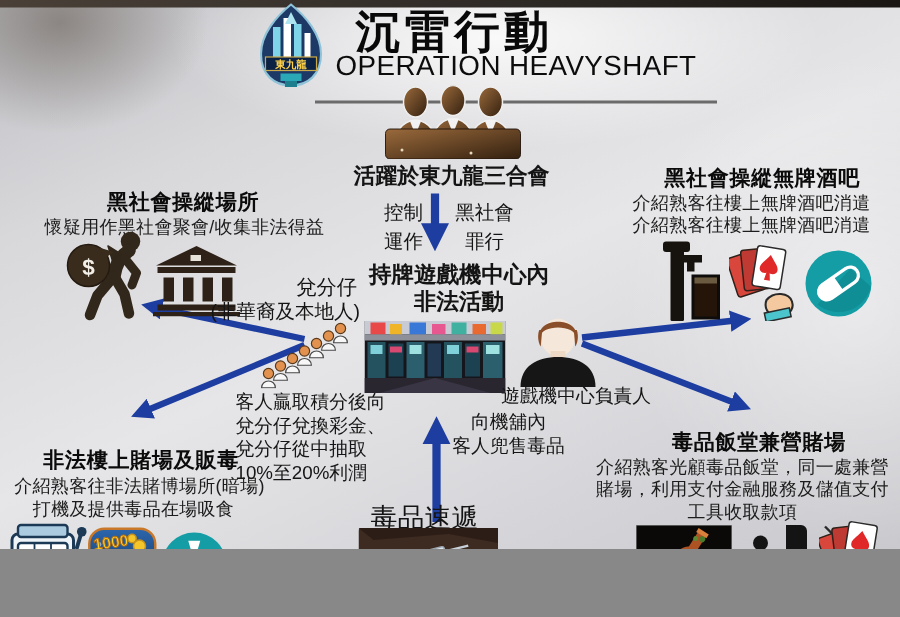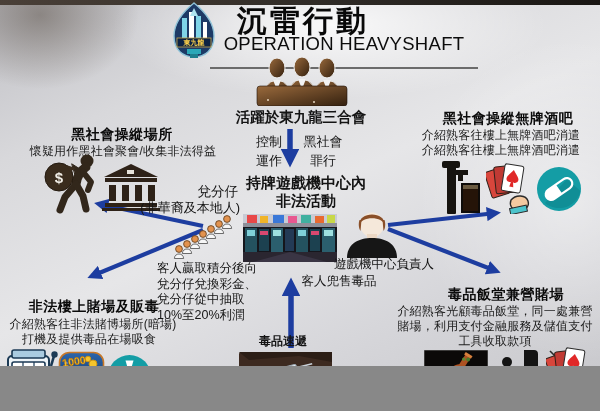--- a/index.html
+++ b/index.html
@@ -185,20 +185,21 @@
     <use href="#pfig" x="57" y="12"></use>
   </svg>
 
   <div class="t note-txt" style="left:157px;top:261px;width:136px;white-space:normal;">
     <span style="display:block">客人贏取積分後向</span>
     <span style="display:block">兌分仔兌換彩金、</span>
     <span style="display:block">兌分仔從中抽取</span>
     <span style="display:block">10%至20%利潤</span>
   </div>
   <div class="t ctr note-txt" style="left:296px;top:274px;width:86px;">
+    <span style="display:block">向機舖內</span>
     <span style="display:block">客人兜售毒品</span>
   </div>
 
   <div class="t ctr sec-title" style="left:424px;top:110px;width:168px;">黑社會操縱無牌酒吧</div>
   <div class="t ctr body-txt" style="left:406px;top:127px;width:190px;">介紹熟客往樓上無牌酒吧消遣</div>
   <div class="t ctr body-txt" style="left:410px;top:142px;width:182px;">介紹熟客往樓上無牌酒吧消遣</div>
 
   <svg class="abs" style="left:436px;top:158px;" width="48" height="56" viewBox="0 0 48 56">
     <g fill="#16130f">
       <rect x="6" y="3" width="18" height="7" rx="2"></rect>
@@ -287,21 +288,21 @@
     <path d="M8,35 A21.5,21.5 0 0 0 42,28 L27,15 z" fill="#0e858d" opacity="0.6"></path>
     <g fill="#ffffff">
       <path d="M18.5,6.5 h8 l-1.6,5.5 h-4.8 z"></path>
       <rect x="17" y="13" width="11" height="1.8"></rect>
       <rect x="21" y="12" width="3" height="10"></rect>
       <path d="M22.5,21.5 C17,22.5 14.5,26.5 14.5,30 C14.5,34.5 18,37 22.5,37 C27,37 30.5,34.5 30.5,30 C30.5,26.5 28,22.5 22.5,21.5 z"></path>
     </g>
     <path d="M25,14 C33,11 36,17 33.5,23 C31.5,28 34.5,31 37,27.5" fill="none" stroke="#ffffff" stroke-width="2.2" stroke-linecap="round"></path>
   </svg>
 
-  <div class="t ctr" style="left:235px;top:333px;width:96px;font-size:12px;font-weight:700;">毒品速遞</div>
+  <div class="t ctr" style="left:235px;top:333px;width:96px;font-size:18px;font-weight:400;">毒品速遞</div>
 
   <svg class="abs" style="left:239px;top:352px;" width="93" height="55" viewBox="0 0 93 55">
     <rect x="0" y="0" width="93" height="55" rx="2" fill="#3d2a20"></rect>
     <path d="M0,0 h93 v10 L60,4 L10,8 z" fill="#2c1e16"></path>
     <path d="M0,55 h93 v-8 L40,52 L6,48 z" fill="#2c1e16"></path>
     <g transform="rotate(-14 50 18)">
       <rect x="28" y="14" width="30" height="7" rx="1.5" fill="#dfe6ec" stroke="#9aa5b0"></rect>
       <rect x="22" y="15.5" width="7" height="4" fill="#c4ccd4"></rect>
       <rect x="19" y="13.5" width="3" height="8" fill="#c4ccd4"></rect>
       <line x1="58" y1="17.5" x2="74" y2="17.5" stroke="#c8d0d8" stroke-width="1.6"></line>

